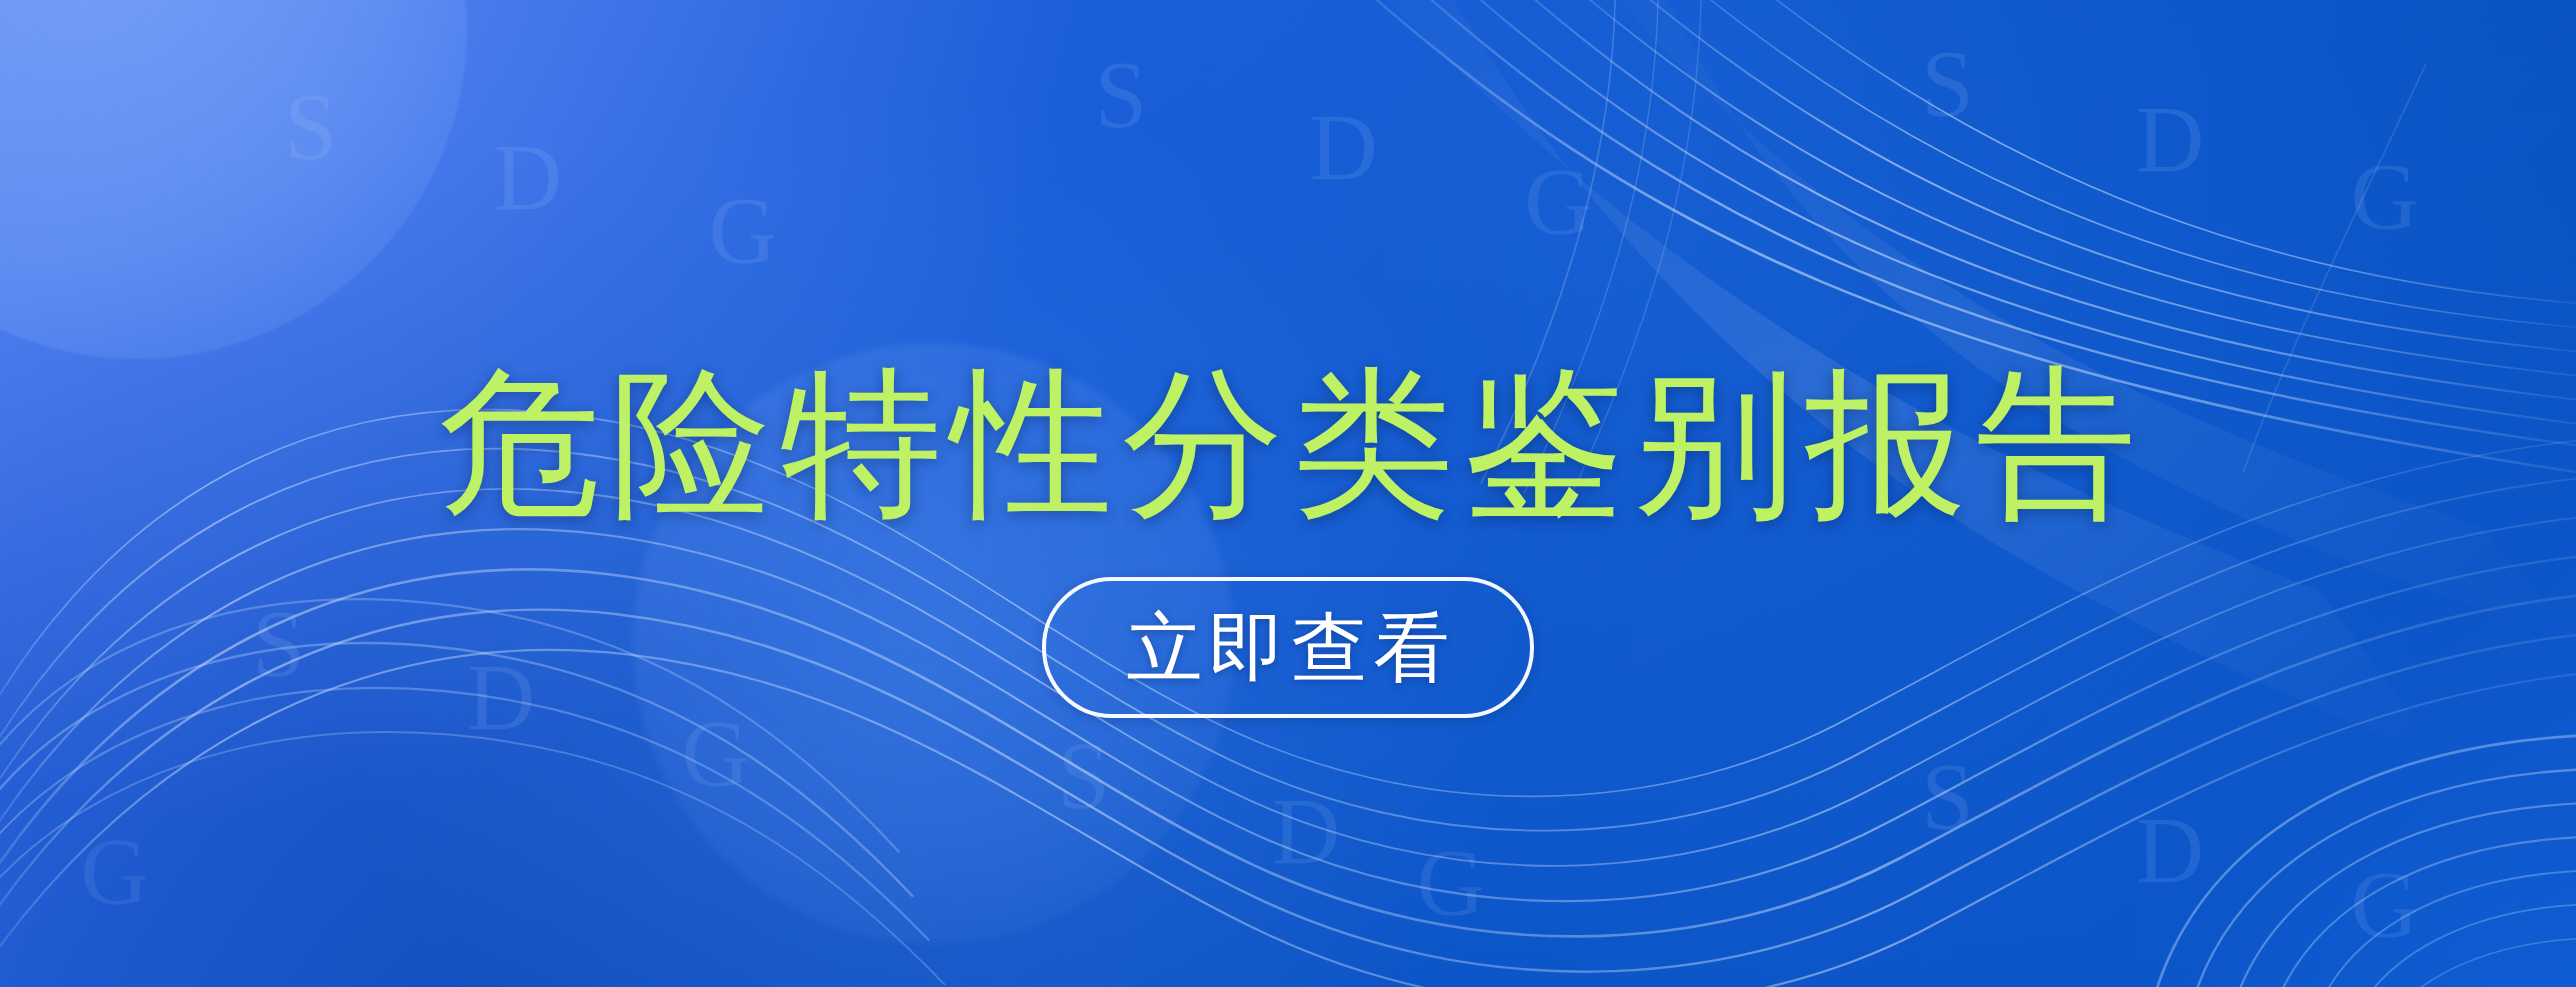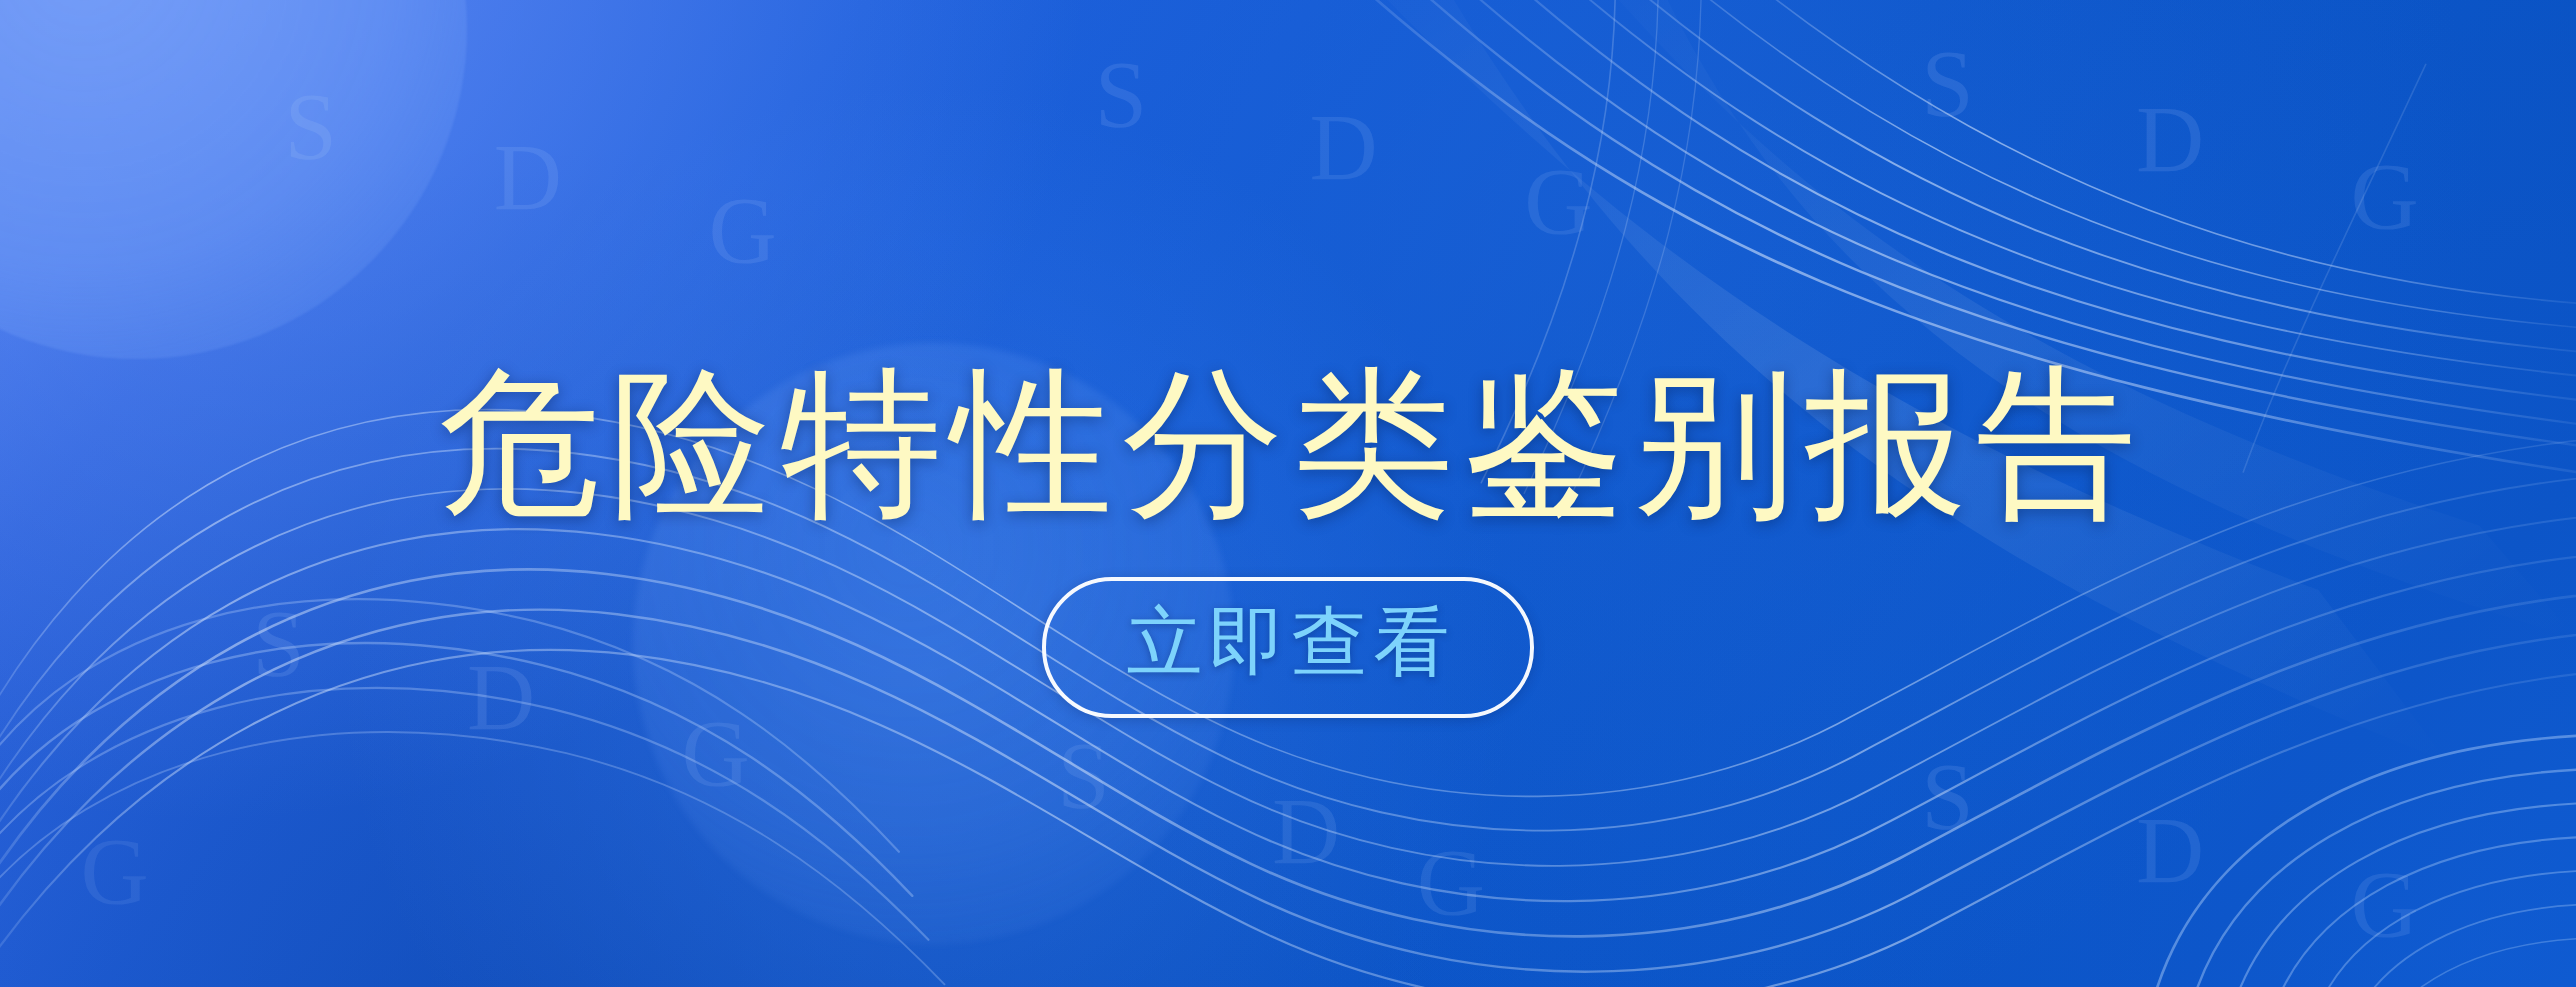--- a/index.html
+++ b/index.html
@@ -107,21 +107,21 @@
     flex-direction: column;
     align-items: center;
   }
 
   #title {
     position: absolute;
     left: 0;
     right: 0;
     top: 251px;
     text-align: center;
-    color: #fef9c3;
+    color: #bef264;
     font-family: "Liberation Sans", "DejaVu Sans", sans-serif;
     font-size: 161px;
     line-height: 1.05;
     font-weight: 500;
     letter-spacing: 9.7px;
     text-indent: 9.7px;
     white-space: nowrap;
     text-shadow: 0 3.2px 14px rgba(2,24,72,0.40);
   }
 
@@ -136,22 +136,22 @@
     border: 4.8px solid rgba(255,255,255,0.96);
     border-radius: 70px;
     background: transparent;
     display: flex;
     align-items: center;
     justify-content: center;
     cursor: pointer;
     box-shadow: 0 2.1px 11.8px rgba(2,24,72,0.22);
   }
   #cta-label {
-    color: #7dd3fc;
-    font-family: Liberation Mono, monospace;
+    color: #ffffff;
+    font-family: Liberation Serif, serif;
     font-size: 76px;
     font-weight: 500;
     letter-spacing: 6.4px;
     text-indent: 6.4px;
     line-height: 1;
     white-space: nowrap;
     text-shadow: 0 1.6px 7.5px rgba(2,24,72,0.35);
   }
 </style>
 </head>

